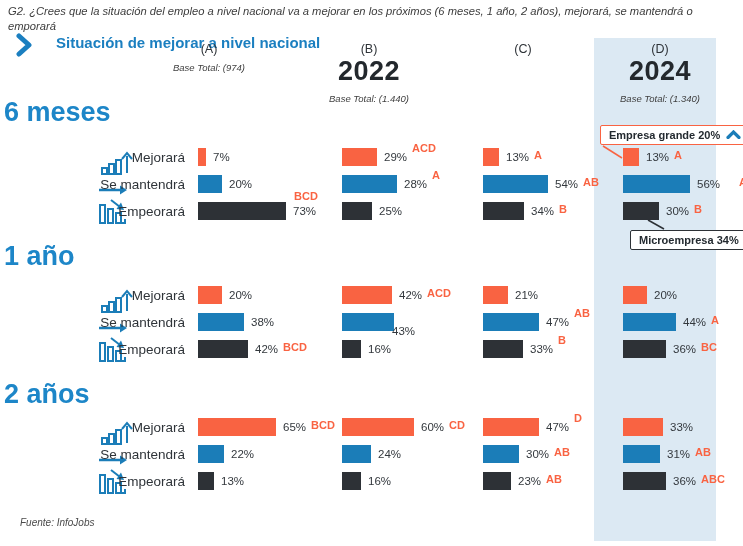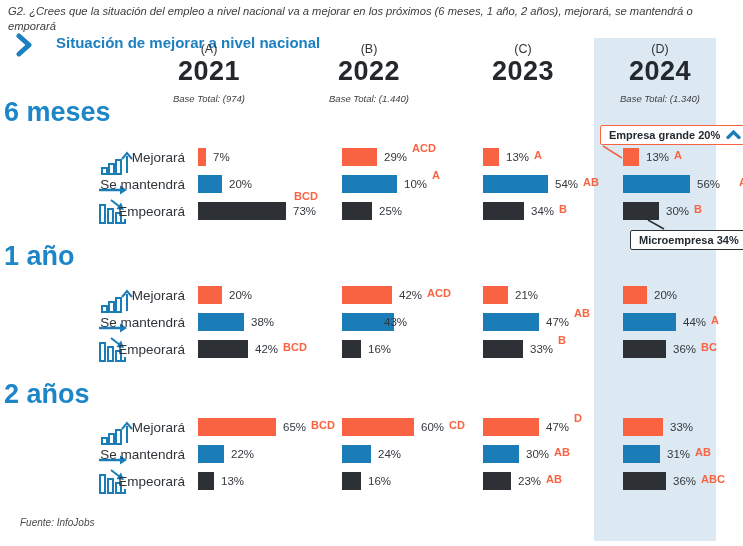--- a/index.html
+++ b/index.html
@@ -45,31 +45,29 @@
   <div class="subtitle-chev">
     <svg width="16" height="24" viewBox="0 0 16 24">
       <path d="M3 3 L13 12 L3 21" stroke="#1b7fc0" stroke-width="5" fill="none" stroke-linecap="round" stroke-linejoin="round"></path>
     </svg>
   </div>
   <div class="subtitle">Situación de mejorar a nivel nacional</div>
 
   <div id="colheads">
       <div class="colhead" style="left: 134px;">
         <div class="collet">(A)</div>
-        <div class="colyear">2021</div>
         <div class="colbase">Base Total: (974)</div>
       </div>
       <div class="colhead" style="left: 294px;">
         <div class="collet">(B)</div>
         <div class="colyear">2022</div>
         <div class="colbase">Base Total: (1.440)</div>
       </div>
       <div class="colhead" style="left: 448px;">
         <div class="collet">(C)</div>
-        <div class="colyear">2023</div>
       </div>
       <div class="colhead" style="left: 585px;">
         <div class="collet">(D)</div>
         <div class="colyear">2024</div>
         <div class="colbase">Base Total: (1.340)</div>
       </div>
     </div>
   <div id="chart-layer">
       <div class="sec-title" style="top: 98px;">6 meses</div>
       <div class="iconbox" style="top: 149px;"><svg width="36" height="28" viewBox="0 0 36 28">
@@ -127,21 +125,21 @@
       <div class="rowlabel" style="top: 175px;">Se mantendrá</div>
       <div class="cell" style="left: 198px; top: 175px;">
         <div class="bar" style="width: 24px; background: rgb(27, 125, 184);"></div>
         <span class="val" style="left: 31px;">
           <span>20%</span>
         </span>
       </div>
       <div class="cell" style="left: 342px; top: 175px;">
         <div class="bar" style="width: 55px; background: rgb(27, 125, 184);"></div>
         <span class="val" style="left: 62px;">
-          <span>10%</span>
+          <span>28%</span>
           <span class="sig raised">A</span>
         </span>
       </div>
       <div class="cell" style="left: 483px; top: 175px;">
         <div class="bar" style="width: 65px; background: rgb(27, 125, 184);"></div>
         <span class="val" style="left: 72px;">
           <span>54%</span>
           <span class="sig">AB</span>
         </span>
       </div>
@@ -233,21 +231,21 @@
       </div>
       <div class="rowlabel" style="top: 313px;">Se mantendrá</div>
       <div class="cell" style="left: 198px; top: 313px;">
         <div class="bar" style="width: 46px; background: rgb(27, 125, 184);"></div>
         <span class="val" style="left: 53px;">
           <span>38%</span>
         </span>
       </div>
       <div class="cell" style="left: 342px; top: 313px;">
         <div class="bar" style="width: 52px; background: rgb(27, 125, 184);"></div>
-        <span class="val" style="left: 42px;">
+        <span class="val" style="left: 50px; margin-top: 9px;">
           <span>43%</span>
         </span>
       </div>
       <div class="cell" style="left: 483px; top: 313px;">
         <div class="bar" style="width: 56px; background: rgb(27, 125, 184);"></div>
         <span class="val" style="left: 63px;">
           <span>47%</span>
           <span class="sig raised">AB</span>
         </span>
       </div>

